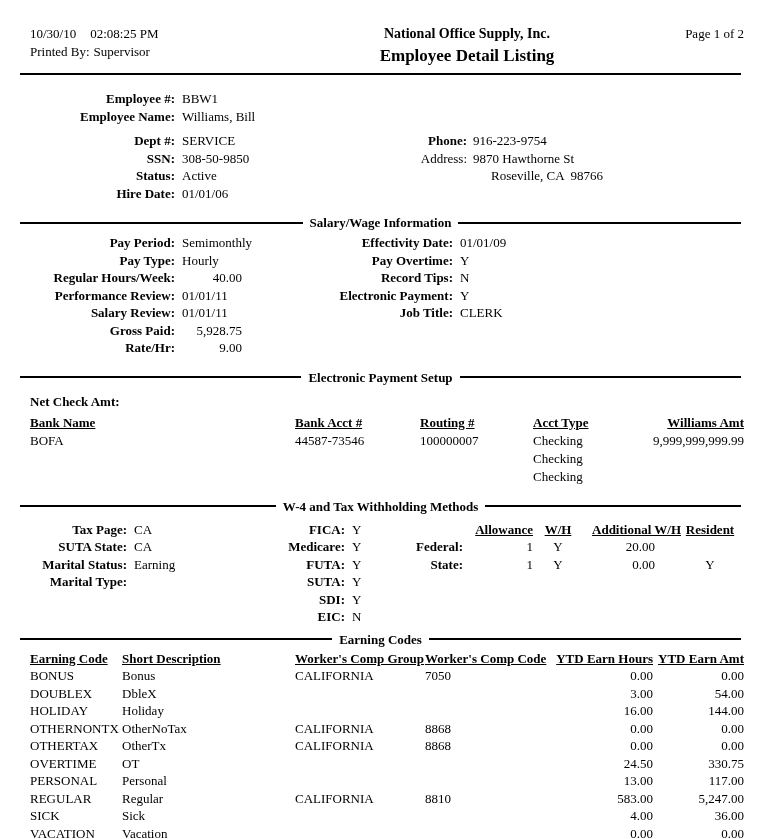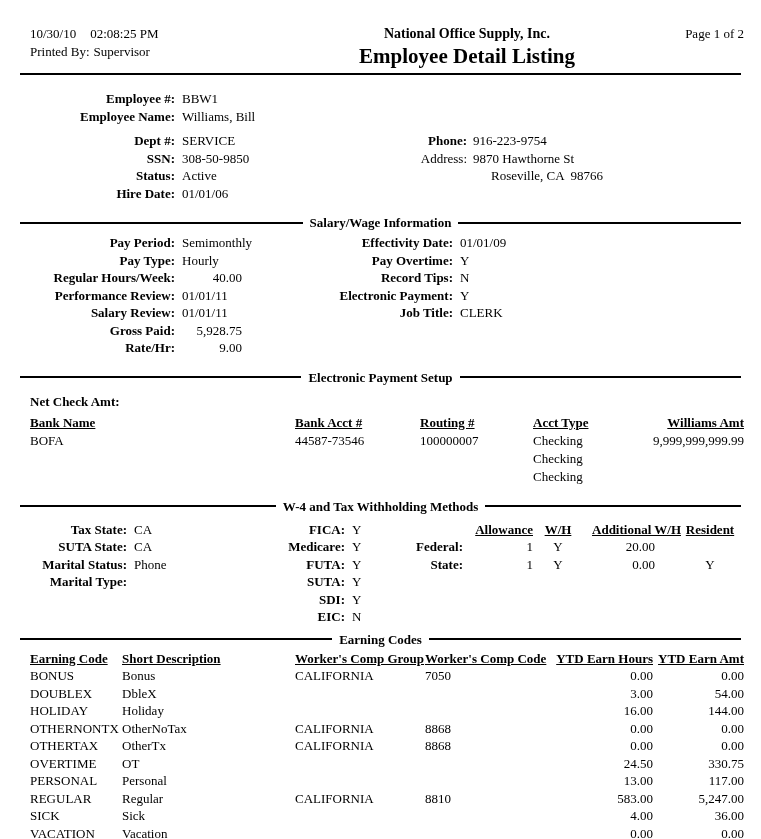--- a/index.html
+++ b/index.html
@@ -13,21 +13,21 @@
   }
   .page { width: 761px; height: 839px; position: relative; }
 
   
   .hdr { display: flex; margin: 25px 17px 0 30px; }
   .hdr-left { width: 250px; }
   .hdr-center { flex: 1; text-align: center; }
   .hdr-right { width: 90px; text-align: right; }
   .hline { line-height: 18px; white-space: pre; }
   .company { font-weight: bold; font-size: 14px; line-height: 18px; }
-  .title { font-weight: bold; font-size: 21px; margin-top: 3px; line-height: 20px; }
+  .title { font-weight: bold; font-size: 17px; margin-top: 3px; line-height: 20px; }
   .gap14 { margin-left: 14px; }
   .top-rule { border-top: 2px solid #000; margin: 7px 20px 0 20px; }
 
   
   .row { display: flex; line-height: 17.5px; white-space: pre; }
   .lbl { font-weight: bold; text-align: right; flex: none; white-space: pre; }
   .val { margin-left: 7px; white-space: pre; }
   .w145 { width: 145px; }
   .w148 { width: 148px; }
   .w97 { width: 97px; }
@@ -181,23 +181,23 @@
     </div>
   </div>
 
   <div class="divider">
     <span class="dl"></span>
     <span class="dt">W-4 and Tax Withholding Methods</span>
     <span class="dl"></span>
   </div>
   <div class="sec w4-grid">
     <div class="w4-a">
-      <div class="row"><span class="lbl w97">Tax State:</span><span class="val">CA</span></div>
+      <div class="row"><span class="lbl w97">Tax Page:</span><span class="val">CA</span></div>
       <div class="row"><span class="lbl w97">SUTA State:</span><span class="val">CA</span></div>
-      <div class="row"><span class="lbl w97">Marital Status:</span><span class="val">Phone</span></div>
+      <div class="row"><span class="lbl w97">Marital Status:</span><span class="val">Earning</span></div>
       <div class="row"><span class="lbl w97">Marital Type:</span><span class="val"></span></div>
     </div>
     <div class="w4-b">
       <div class="row"><span class="lbl w85">FICA:</span><span class="val">Y</span></div>
       <div class="row"><span class="lbl w85">Medicare:</span><span class="val">Y</span></div>
       <div class="row"><span class="lbl w85">FUTA:</span><span class="val">Y</span></div>
       <div class="row"><span class="lbl w85">SUTA:</span><span class="val">Y</span></div>
       <div class="row"><span class="lbl w85">SDI:</span><span class="val">Y</span></div>
       <div class="row"><span class="lbl w85">EIC:</span><span class="val">N</span></div>
     </div>

